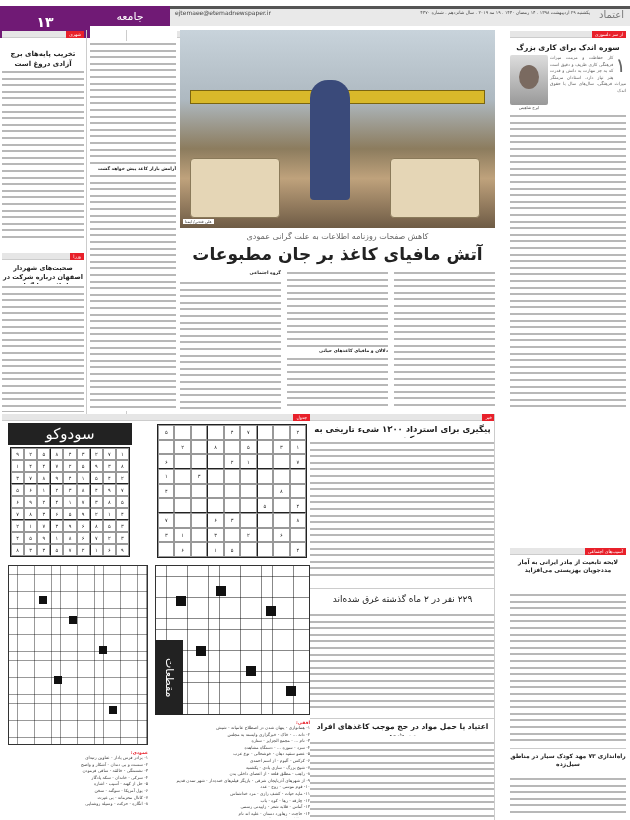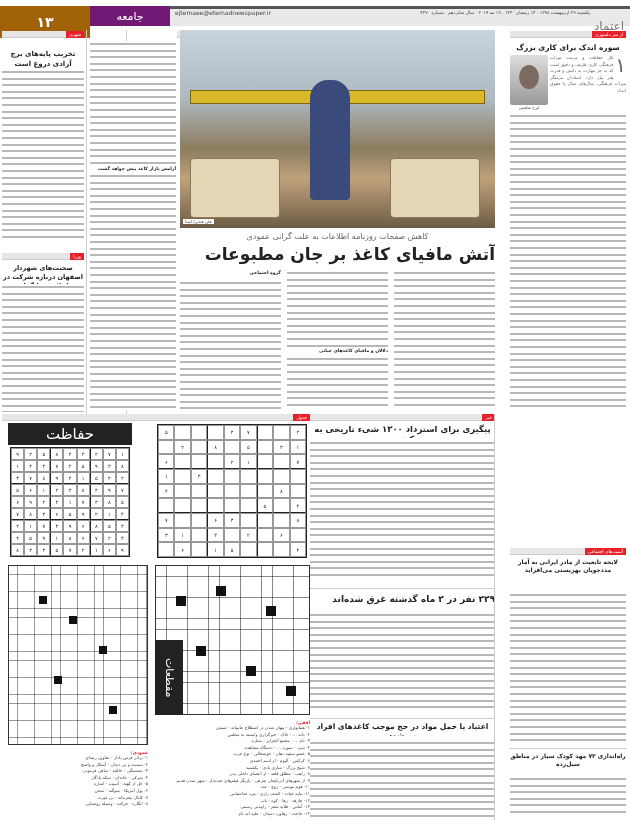--- a/index.html
+++ b/index.html
@@ -1,23 +1,23 @@
 <!DOCTYPE html>
 <html><head>
 <meta charset="utf-8">
 <style>
 *{box-sizing:border-box;margin:0;padding:0}
 html,body{width:630px;height:820px;overflow:hidden;background:#fff}
 body{font-family:"DejaVu Sans",sans-serif;color:#222;direction:rtl;position:relative}
 .hdr{position:absolute;top:6px;left:0;width:630px;height:20px;border-top:3px solid #555;background:#e9e9e9;display:flex;align-items:center}
-.pg{position:absolute;left:0;top:6px;width:90px;height:32px;background:#a16207;color:#fff;font-size:14px;font-weight:bold;display:flex;align-items:center;justify-content:center;direction:ltr}
+.pg{position:absolute;left:0;top:6px;width:90px;height:32px;background:#701a75;color:#fff;font-size:14px;font-weight:bold;display:flex;align-items:center;justify-content:center;direction:ltr}
 .sec{position:absolute;left:90px;top:6px;width:80px;height:20px;background:#701a75;color:#fff;font-size:11px;display:flex;align-items:center;justify-content:center}
 .mail{position:absolute;left:175px;top:9px;font-size:6px;color:#444;direction:ltr}
 .dateln{position:absolute;right:40px;top:10px;font-size:4.5px;color:#444}
-.logo{position:absolute;right:6px;top:19px;font-size:12px;color:#777}
+.logo{position:absolute;right:6px;top:9px;font-size:10px;color:#777}
 .tagbar{position:absolute;height:7px;background:#e6e6e6;border-bottom:1px solid #ccc}
 .tag{position:absolute;top:0;right:0;height:7px;background:#e8202a;color:#fff;font-size:4.5px;padding:0 3px;line-height:7px}
 .col{position:absolute;overflow:hidden}
 .txt{font-size:4.4px;line-height:6.6px;color:#666;text-align:justify}
 .h2{font-weight:bold;color:#222;text-align:center}
 .vline{position:absolute;width:1px;background:#ccc}
 .hline{position:absolute;height:1px;background:#ccc}
 .photo{position:absolute;left:180px;top:30px;width:315px;height:198px;background:linear-gradient(180deg,#c8d3db 0%,#aeb9c1 35%,#8c7c5e 60%,#bfa27c 75%,#6e5b45 100%);overflow:hidden}
 .photo .crane{position:absolute;left:10px;right:10px;top:60px;height:14px;background:#d9b92a;border:1px solid #7a6510}
 .photo .rollL,.photo .rollR{position:absolute;bottom:10px;width:90px;height:60px;background:#e5d6b6;border-radius:4px;border:1px solid #8a7a5a}
@@ -81,21 +81,21 @@
 
 <div class="photo">
   <div class="crane"></div>
   <div class="rollL"></div>
   <div class="rollR"></div>
   <div class="man"></div>
 </div>
 <div class="credit">علی فتحی/ ایمنا</div>
 
 <div class="col" style="left:180px;top:232px;width:315px;height:14px;text-align:center;font-size:8px;color:#666">کاهش صفحات روزنامه اطلاعات به علت گرانی عمودی</div>
-<div class="col" style="left:180px;top:244px;width:315px;height:22px;text-align:right;font-size:17px;font-weight:bold;color:#222">آتش مافیای کاغذ بر جان مطبوعات</div>
+<div class="col" style="left:180px;top:244px;width:315px;height:22px;text-align:center;font-size:17px;font-weight:bold;color:#222">آتش مافیای کاغذ بر جان مطبوعات</div>
 
 <div class="col" style="left:180px;top:270px;width:315px;height:140px;display:flex;gap:6px">
   <div style="flex:1;background:repeating-linear-gradient(#fff 0 2px,#b8b8b8 2px 4px,#fff 4px 6.6px)"></div>
   <div style="flex:1;background:repeating-linear-gradient(#fff 0 2px,#b8b8b8 2px 4px,#fff 4px 6.6px);position:relative">
     <div style="position:absolute;top:78px;right:0;left:0;background:#fff;font-size:4.5px;font-weight:bold;text-align:right;color:#222">دلالان و مافیای کاغذهای حیاتی</div>
   </div>
   <div style="flex:1;position:relative">
     <div style="font-size:4.5px;font-weight:bold;text-align:right;color:#222;margin-bottom:2px">گروه اجتماعی</div>
     <div style="position:absolute;top:10px;bottom:0;left:0;right:0;background:repeating-linear-gradient(#fff 0 2px,#b8b8b8 2px 4px,#fff 4px 6.6px)"></div>
   </div>
@@ -118,21 +118,21 @@
   <div style="position:absolute;top:22px;left:0;right:0;bottom:0;background:repeating-linear-gradient(#fff 0 2px,#b8b8b8 2px 4px,#fff 4px 6.6px)"></div>
 </div>
 
 <div class="tagbar" style="left:2px;top:414px;width:308px">
     <span class="tag">جدول</span>
   </div>
 <div class="tagbar" style="right:135px;top:414px;width:185px">
     <span class="tag">خبر</span>
   </div>
 
-<div class="sdk-title">حفاظت</div>
+<div class="sdk-title">سودوکو</div>
 <div class="sudoku" id="sdk1" style="left:10px;top:447px;width:120px;height:110px">
     <div>۱</div>
     <div>۷</div>
     <div class="c3">۲</div>
     <div>۳</div>
     <div>۴</div>
     <div class="c3">۸</div>
     <div>۵</div>
     <div>۲</div>
     <div>۹</div>
@@ -342,18 +342,18 @@
       <div>۵- حل از کهنه - آسیب - اشاره</div>
       <div>۶- پول آمریکا - سوگند - سخن</div>
       <div>۷- کانال محرمانه - بی غیرت</div>
       <div>۸- انگاره - حرکت - وسیله روشنایی</div>
     </div>
 </div>
 
 <div class="col" style="right:135px;top:424px;width:185px;height:14px;font-size:8.5px;font-weight:bold;text-align:center">پیگیری برای استرداد ۱۳۰۰ شیء تاریخی به کشور</div>
 <div class="col" style="right:135px;top:440px;width:185px;height:140px;background:repeating-linear-gradient(#fff 0 2px,#b8b8b8 2px 4px,#fff 4px 6.6px)"></div>
 <div class="hline" style="right:135px;top:588px;width:185px"></div>
-<div class="col" style="right:135px;top:594px;width:185px;height:14px;font-size:9px;font-weight:bold;text-align:right">۲۲۹ نفر در ۲ ماه گذشته غرق شده‌اند</div>
+<div class="col" style="right:135px;top:594px;width:185px;height:14px;font-size:9px;font-weight:normal;text-align:center">۲۲۹ نفر در ۲ ماه گذشته غرق شده‌اند</div>
 <div class="col" style="right:135px;top:612px;width:185px;height:100px;background:repeating-linear-gradient(#fff 0 2px,#b8b8b8 2px 4px,#fff 4px 6.6px)"></div>
 <div class="hline" style="right:135px;top:718px;width:185px"></div>
 <div class="col" style="right:135px;top:722px;width:185px;height:14px;font-size:7.5px;font-weight:bold;text-align:center">اعتیاد یا حمل مواد در حج موجب کاغذهای افراد می‌شود</div>
 <div class="col" style="right:135px;top:740px;width:185px;height:78px;background:repeating-linear-gradient(#fff 0 2px,#b8b8b8 2px 4px,#fff 4px 6.6px)"></div>
 <div class="vline" style="left:494px;top:414px;height:406px"></div>
 
 </body></html>

